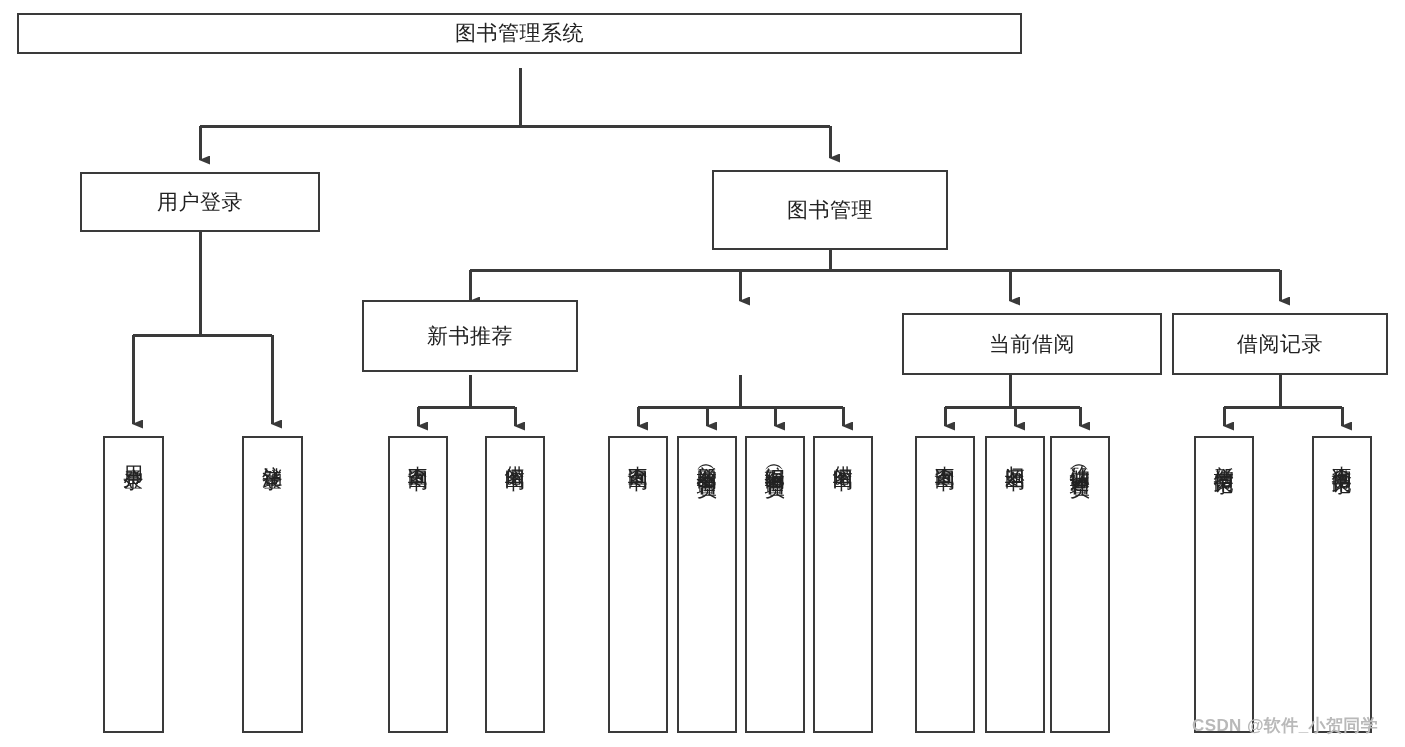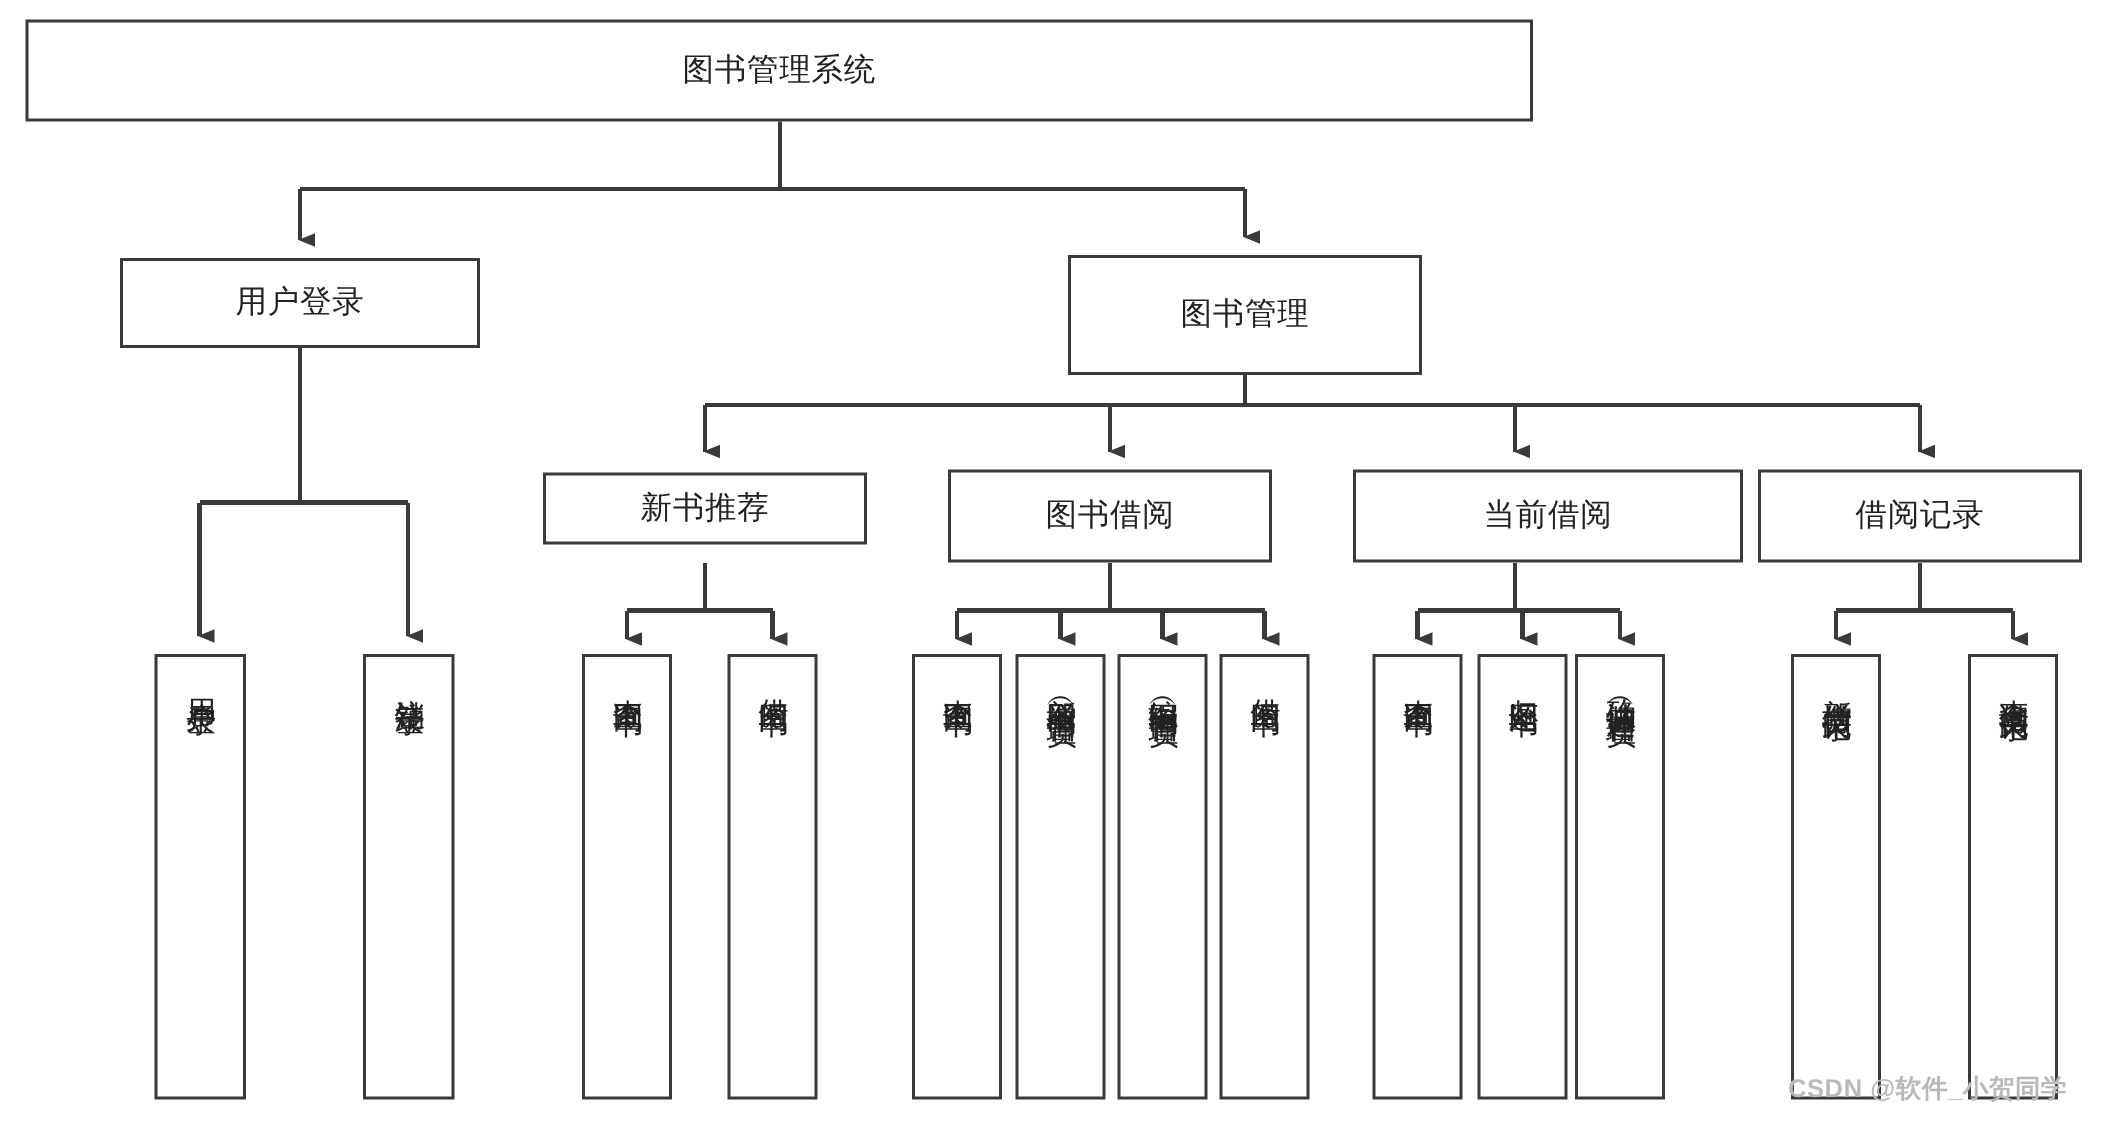--- a/index.html
+++ b/index.html
@@ -119,36 +119,33 @@
       <path d="M1080,407 L1080,426" marker-end="url(#arrowhead)"></path>
 
       <path d="M1280,375 L1280,407"></path>
       <path d="M1224,407 L1342,407"></path>
       <path d="M1224,407 L1224,426" marker-end="url(#arrowhead)"></path>
       <path d="M1342,407 L1342,426" marker-end="url(#arrowhead)"></path>
 
     </g>
   </svg>
 
-  <div class="node root-node" style="left:17px; top:13px; width:1005px; height:68px;">
+  <div class="node root-node" style="left:17px; top:13px; width:1005px; height:41px;">
     <span class="label">图书管理系统</span>
   </div>
 
   <div class="node" style="left:80px; top:172px; width:240px; height:60px;">
     <span class="label">用户登录</span>
   </div>
   <div class="node" style="left:712px; top:170px; width:236px; height:80px;">
     <span class="label">图书管理</span>
   </div>
 
-  <div class="node" style="left:362px; top:315px; width:216px; height:48px;">
+  <div class="node" style="left:362px; top:300px; width:216px; height:72px;">
     <span class="label">新书推荐</span>
-  </div>
-  <div class="node" style="left:632px; top:313px; width:216px; height:62px;">
-    <span class="label">图书借阅</span>
   </div>
   <div class="node" style="left:902px; top:313px; width:260px; height:62px;">
     <span class="label">当前借阅</span>
   </div>
   <div class="node" style="left:1172px; top:313px; width:216px; height:62px;text-align:center;">
     <span class="label">借阅记录</span>
   </div>
 
   <div class="node leaf-node" style="left:103px; top:436px; width:61px; height:297px;">
     <span class="label">用户登录</span>

